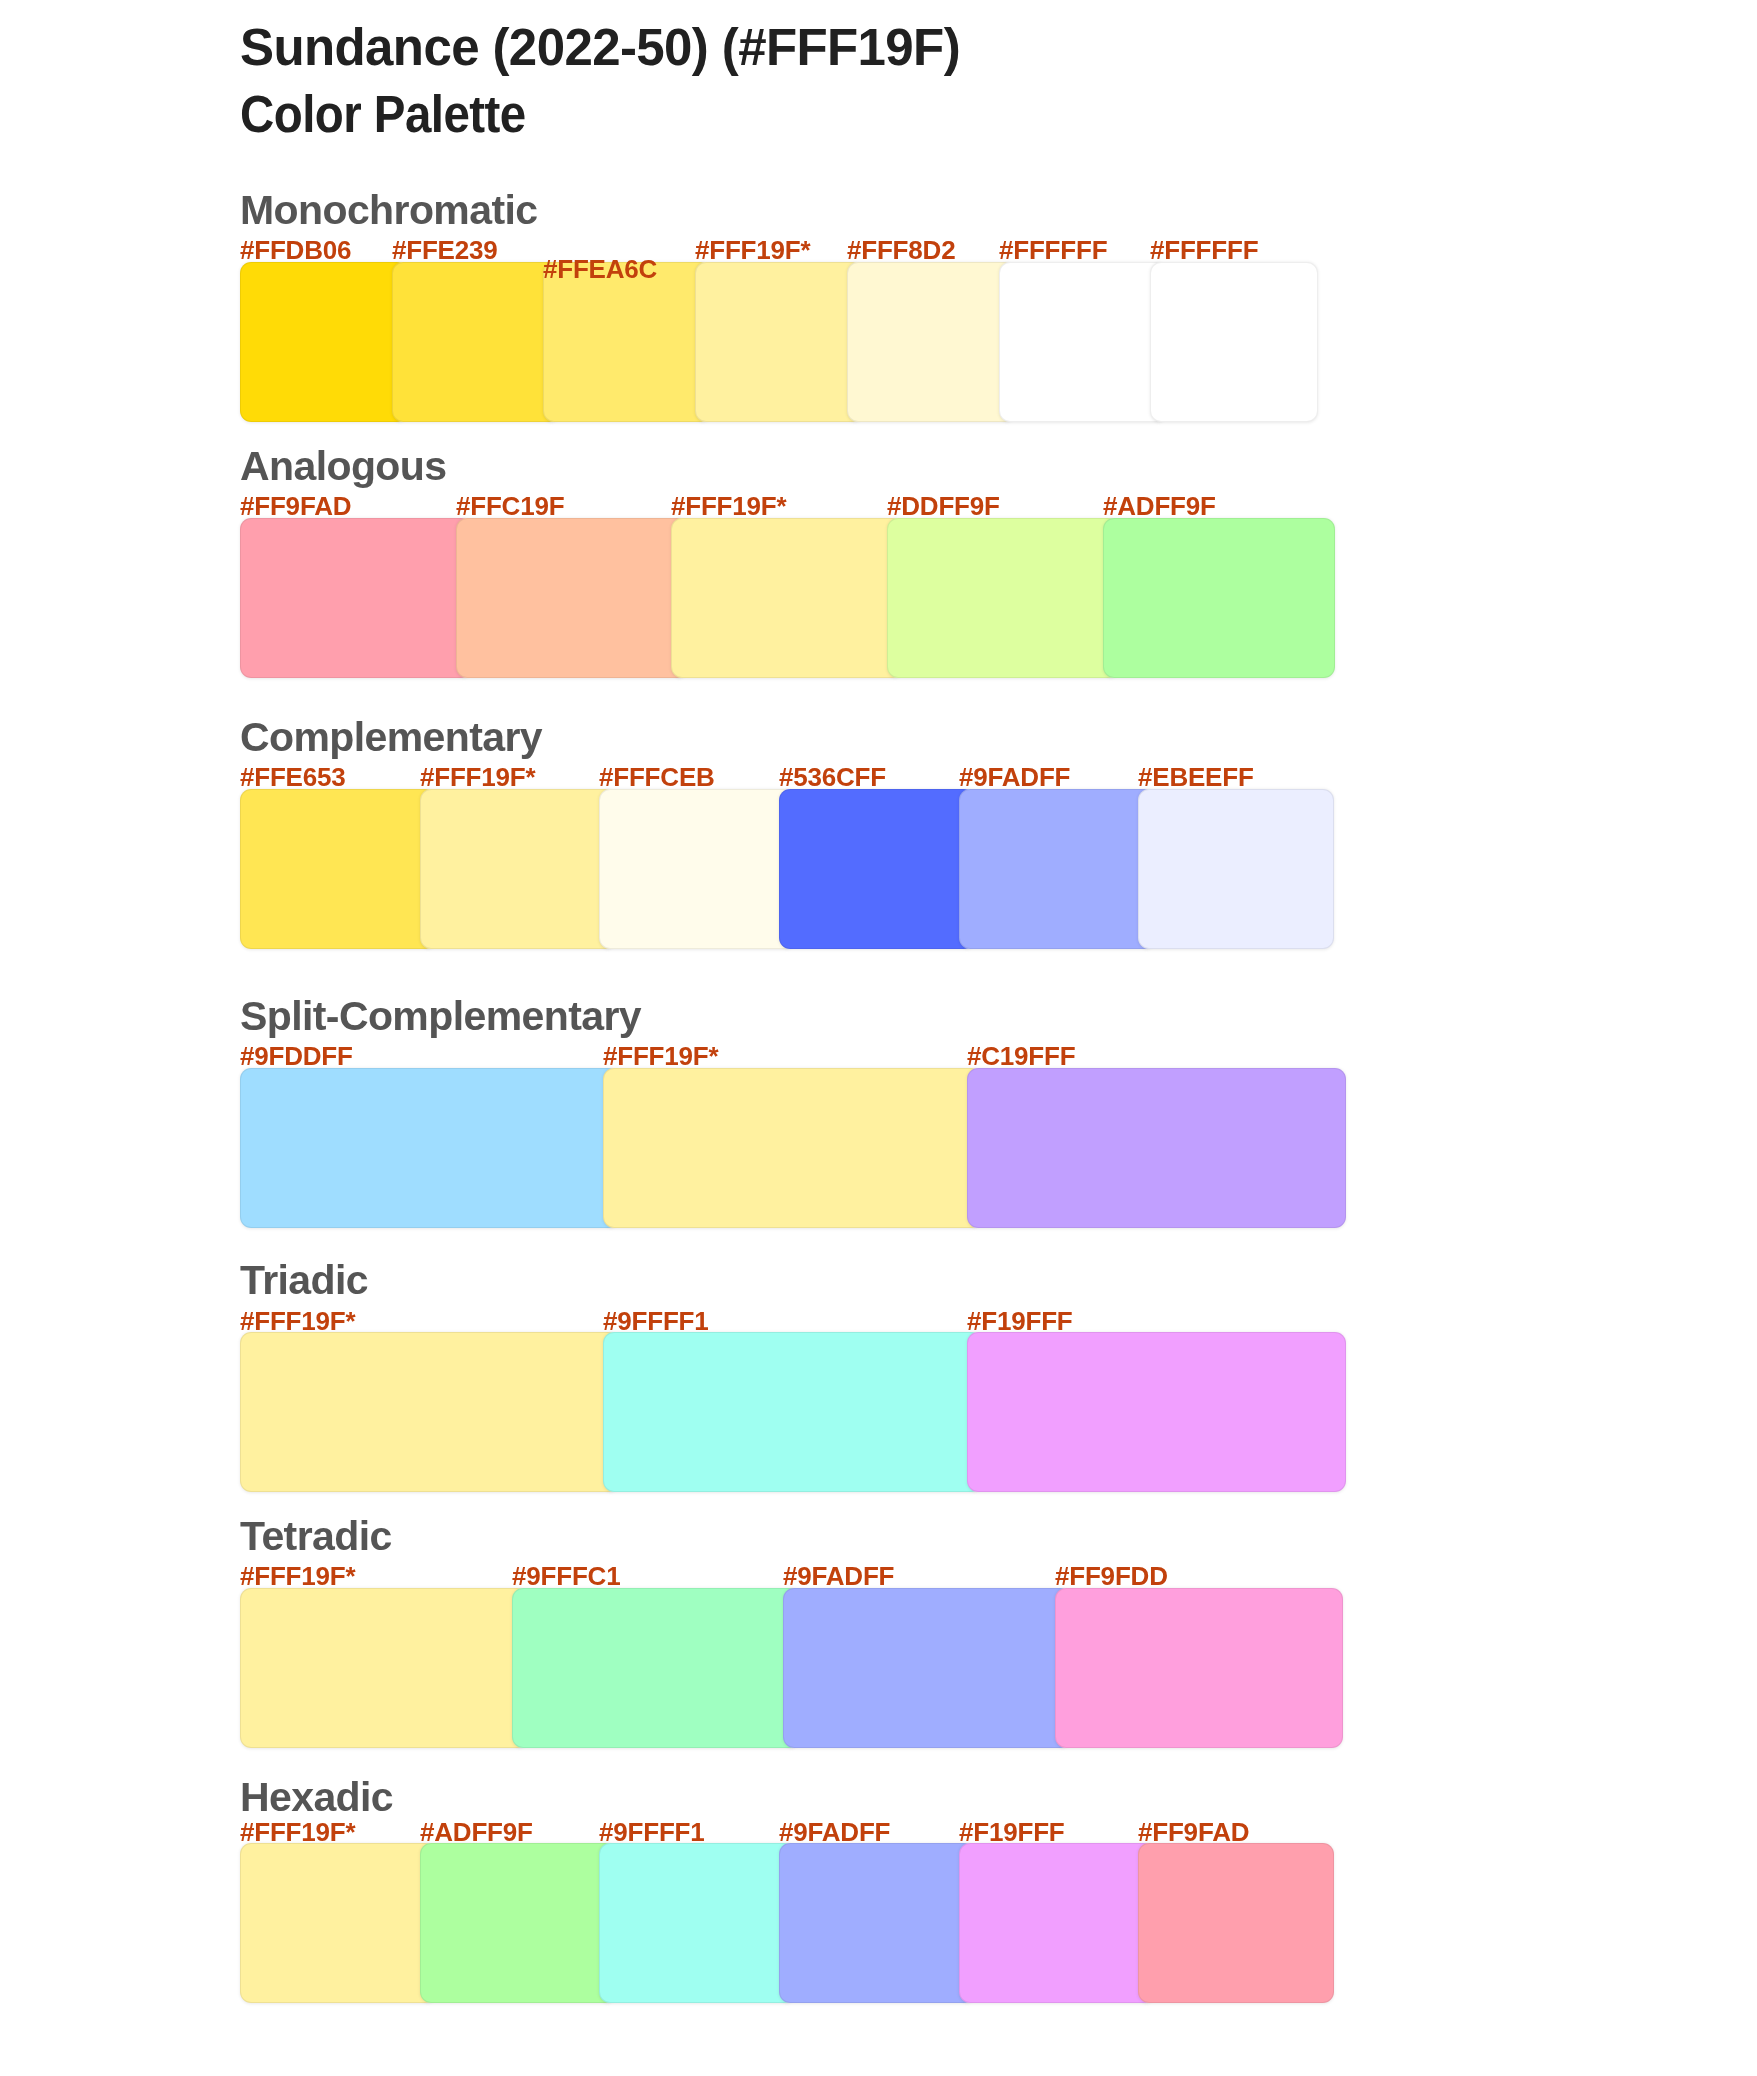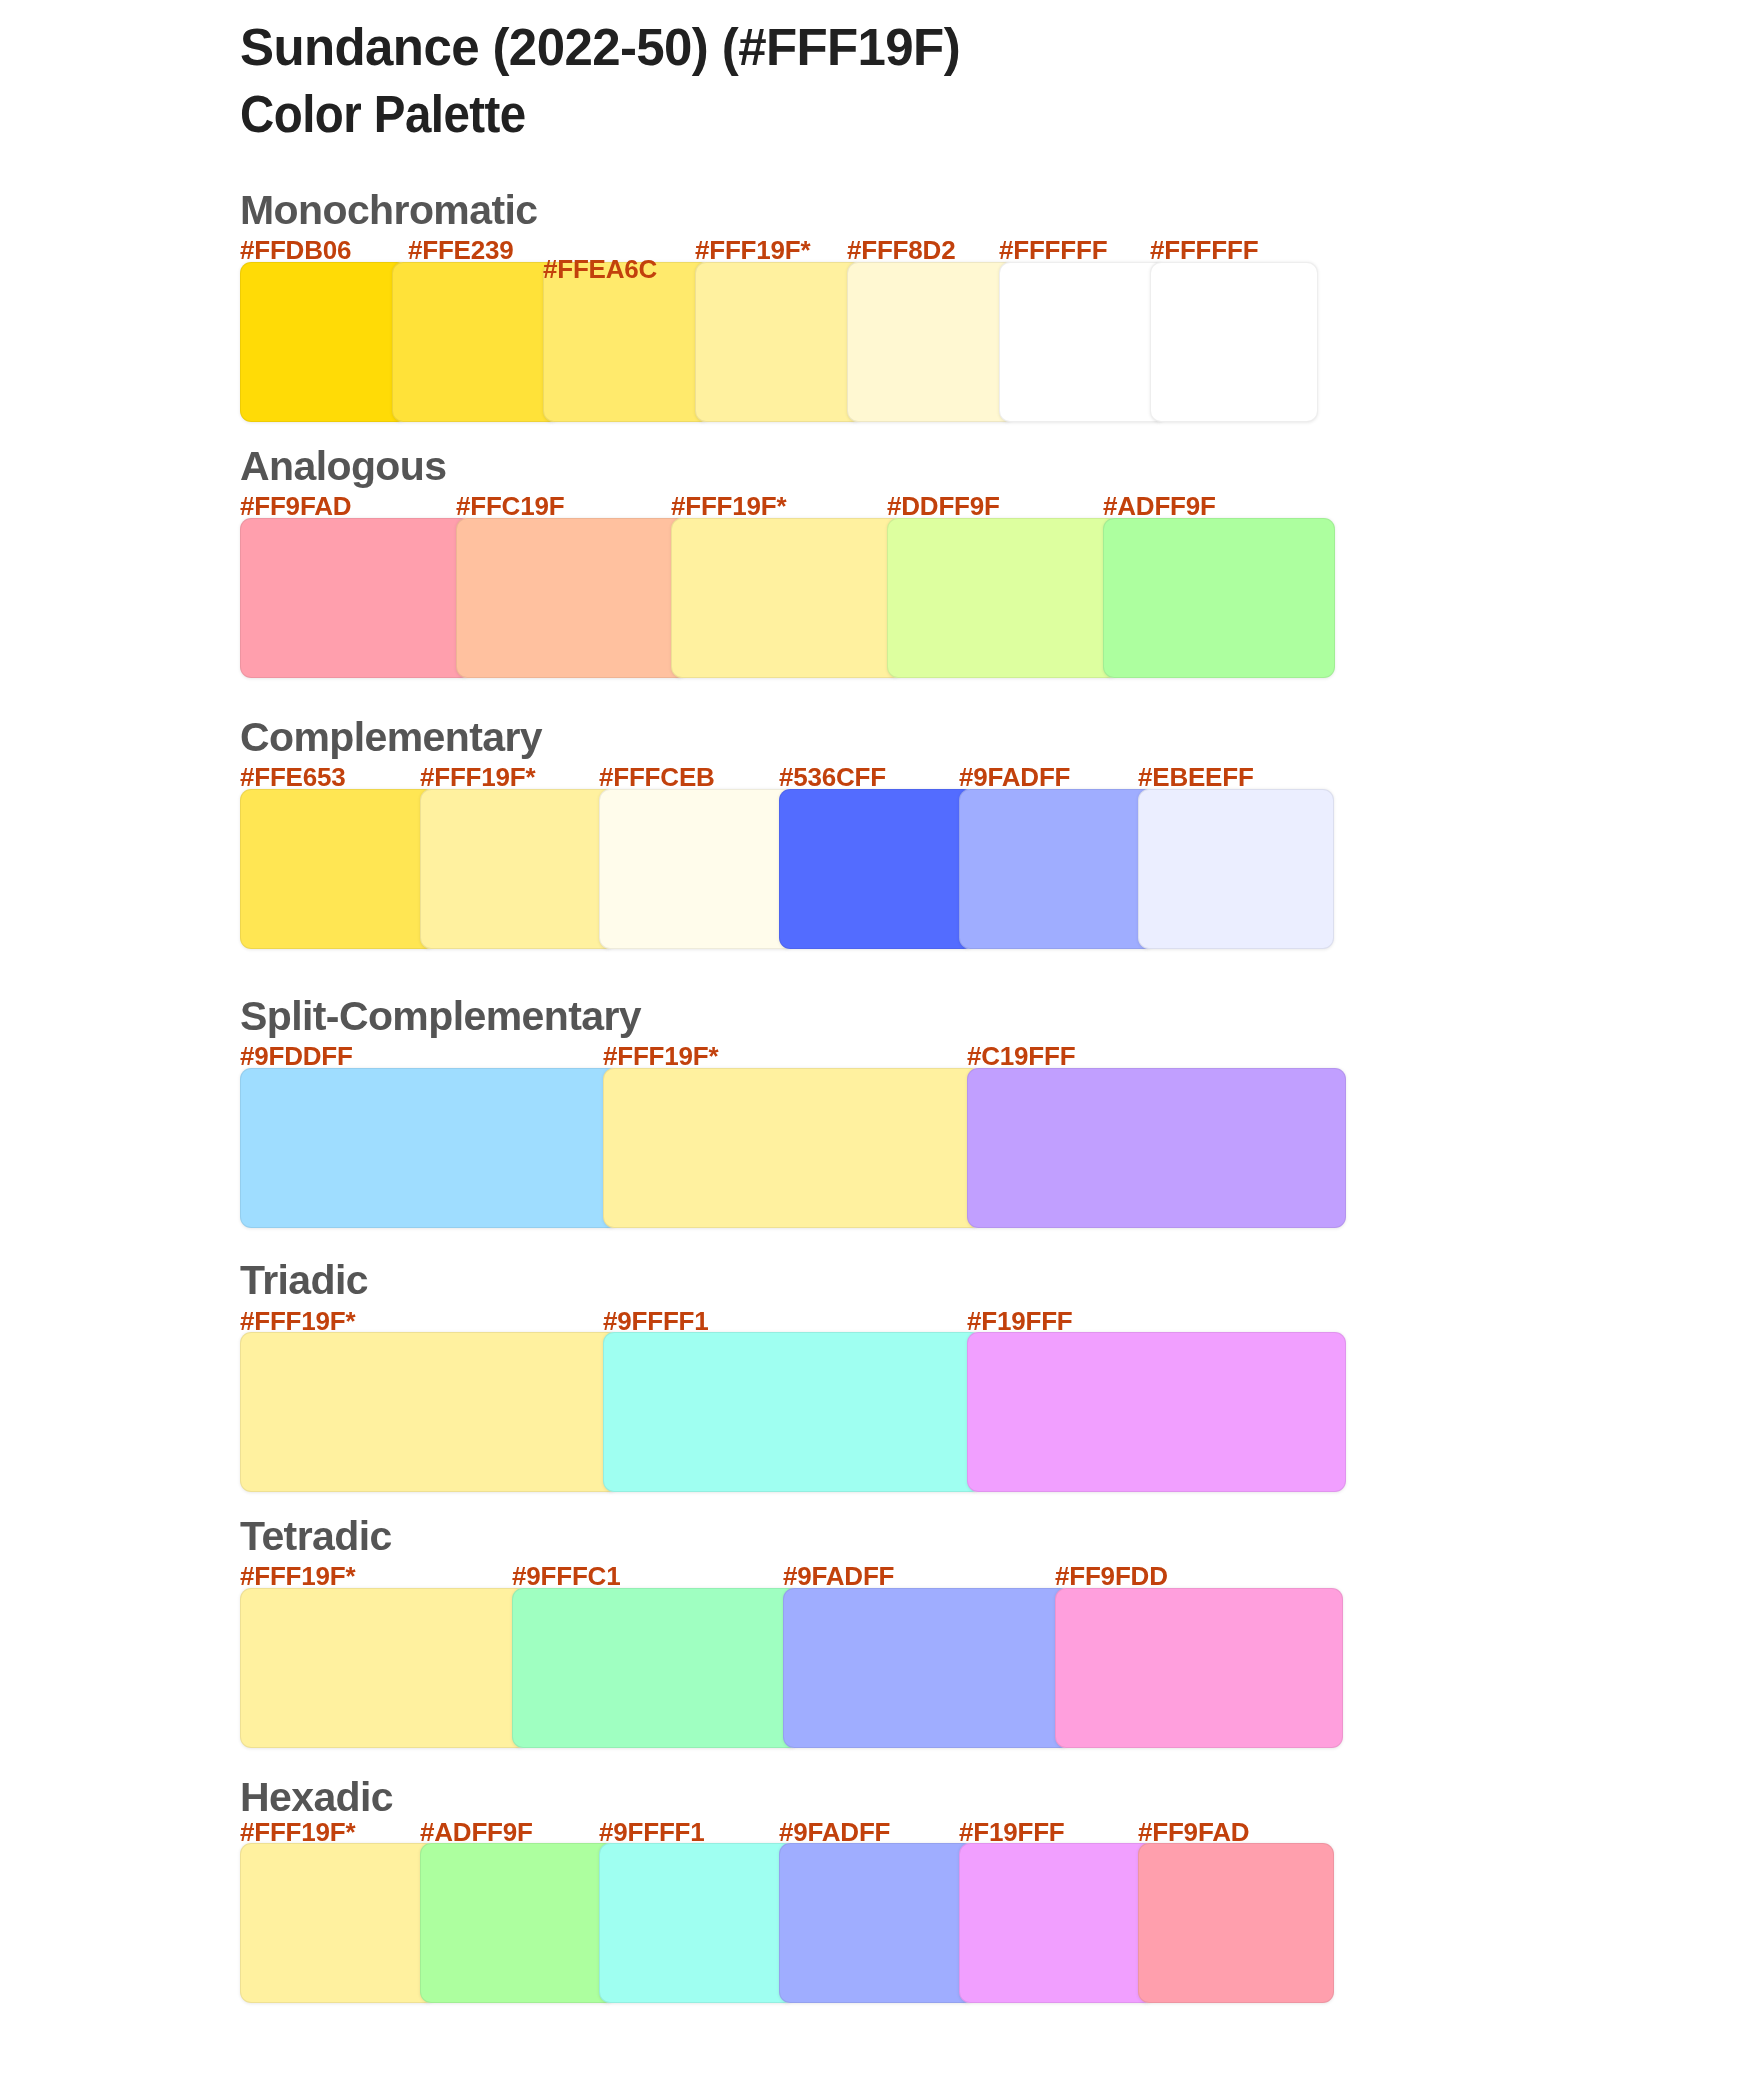--- a/index.html
+++ b/index.html
@@ -49,21 +49,21 @@
 
 <div class="page">
   <div class="title title-1" style="top:21.6px">Sundance (2022-50) (#FFF19F)</div>
   <div class="title title-2" style="top:89px">Color Palette</div>
   <div id="sections">
       <div class="section" style="top: 0px;">
         <div class="sec-head" style="top: 190px;">Monochromatic</div>
         <div class="sw" title="#FFDB06" style="left: 0px; top: 262px; width: 168px; height: 160px; background: rgb(255, 219, 6); z-index: 1;"></div>
         <div class="label" style="left: 0px; top: 240px; z-index: 20;">#FFDB06</div>
         <div class="sw" title="#FFE239" style="left: 152px; top: 262px; width: 168px; height: 160px; background: rgb(255, 226, 57); z-index: 2;"></div>
-        <div class="label" style="left: 168px; top: 240px; z-index: 20;">#FFE239</div>
+        <div class="label" style="left: 152px; top: 240px; z-index: 20;">#FFE239</div>
         <div class="sw" title="#FFEA6C" style="left: 303px; top: 262px; width: 168px; height: 160px; background: rgb(255, 234, 108); z-index: 3;"></div>
         <div class="label" style="left: 303px; top: 240px; z-index: 20; margin-top: 19px;">#FFEA6C</div>
         <div class="sw" title="#FFF19F*" style="left: 455px; top: 262px; width: 168px; height: 160px; background: rgb(255, 241, 159); z-index: 4;"></div>
         <div class="label" style="left: 455px; top: 240px; z-index: 20;">#FFF19F*</div>
         <div class="sw" title="#FFF8D2" style="left: 607px; top: 262px; width: 168px; height: 160px; background: rgb(255, 248, 210); z-index: 5;"></div>
         <div class="label" style="left: 607px; top: 240px; z-index: 20;">#FFF8D2</div>
         <div class="sw" title="#FFFFFF" style="left: 759px; top: 262px; width: 168px; height: 160px; background: rgb(255, 255, 255); z-index: 6;"></div>
         <div class="label" style="left: 759px; top: 240px; z-index: 20;">#FFFFFF</div>
         <div class="sw" title="#FFFFFF" style="left: 910px; top: 262px; width: 168px; height: 160px; background: rgb(255, 255, 255); z-index: 7;"></div>
         <div class="label" style="left: 910px; top: 240px; z-index: 20;">#FFFFFF</div>

